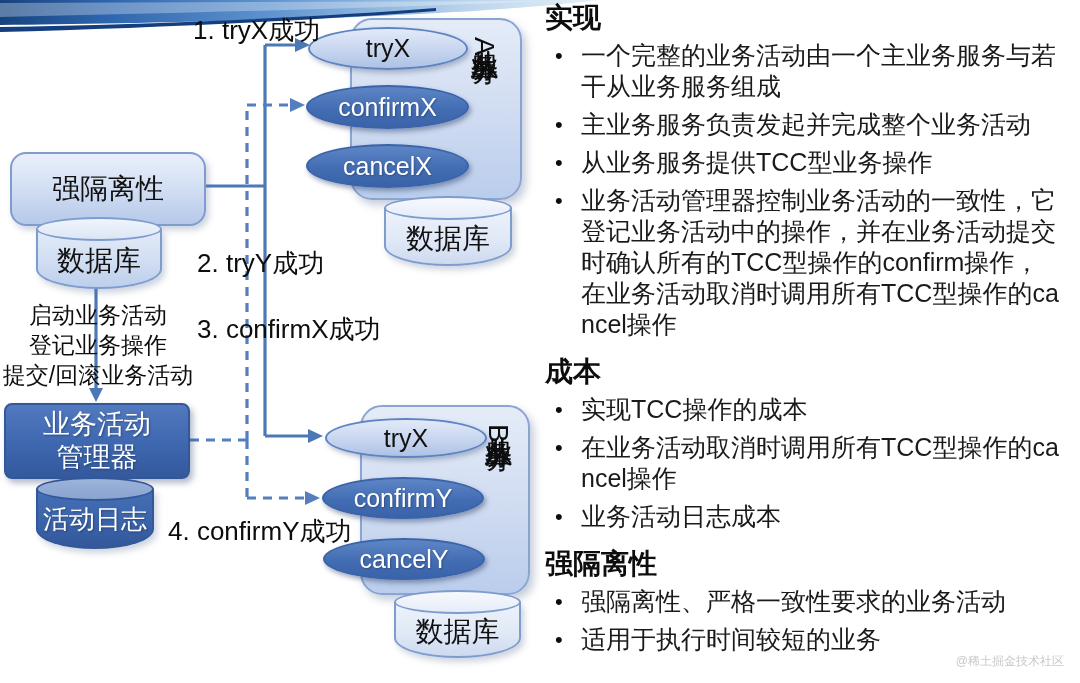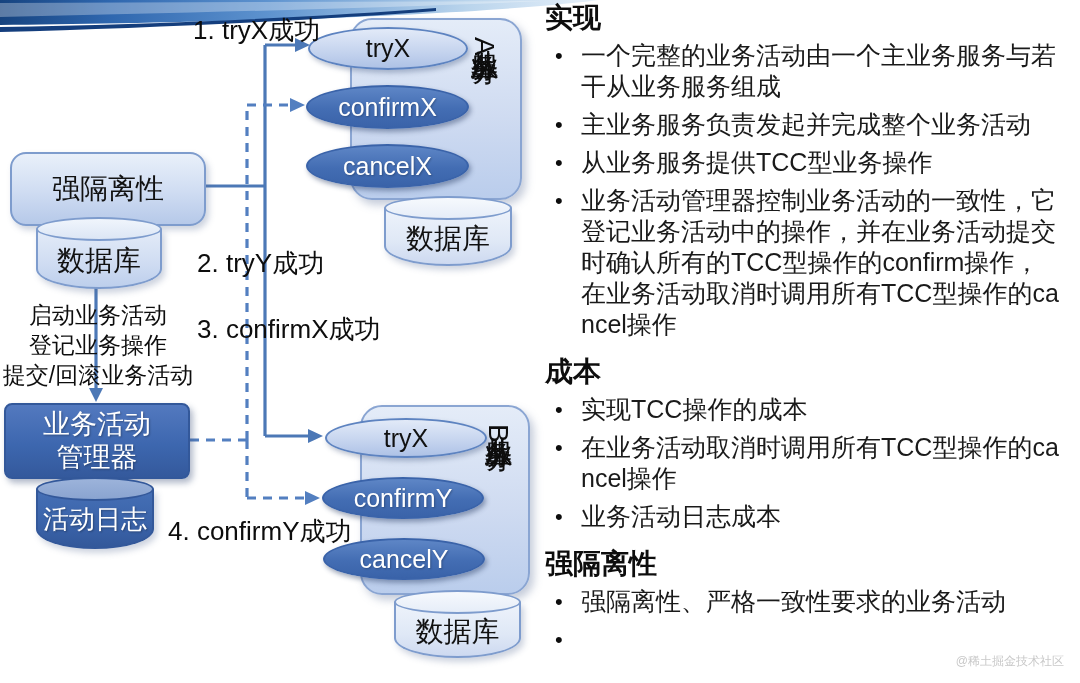--- a/index.html
+++ b/index.html
@@ -194,19 +194,20 @@
     </div>
 
     <div class="sec">
       <div class="sec-heading">强隔离性</div>
       <div class="bullet">
         <span class="dot">•</span>
         <span class="btext">强隔离性、严格一致性要求的业务活动</span>
       </div>
       <div class="bullet">
         <span class="dot">•</span>
+        <span class="btext">适用于执行时间较短的业务</span>
       </div>
     </div>
 
   </div>
 
   <div class="watermark">@稀土掘金技术社区</div>
 </div>
 
 </body></html>

